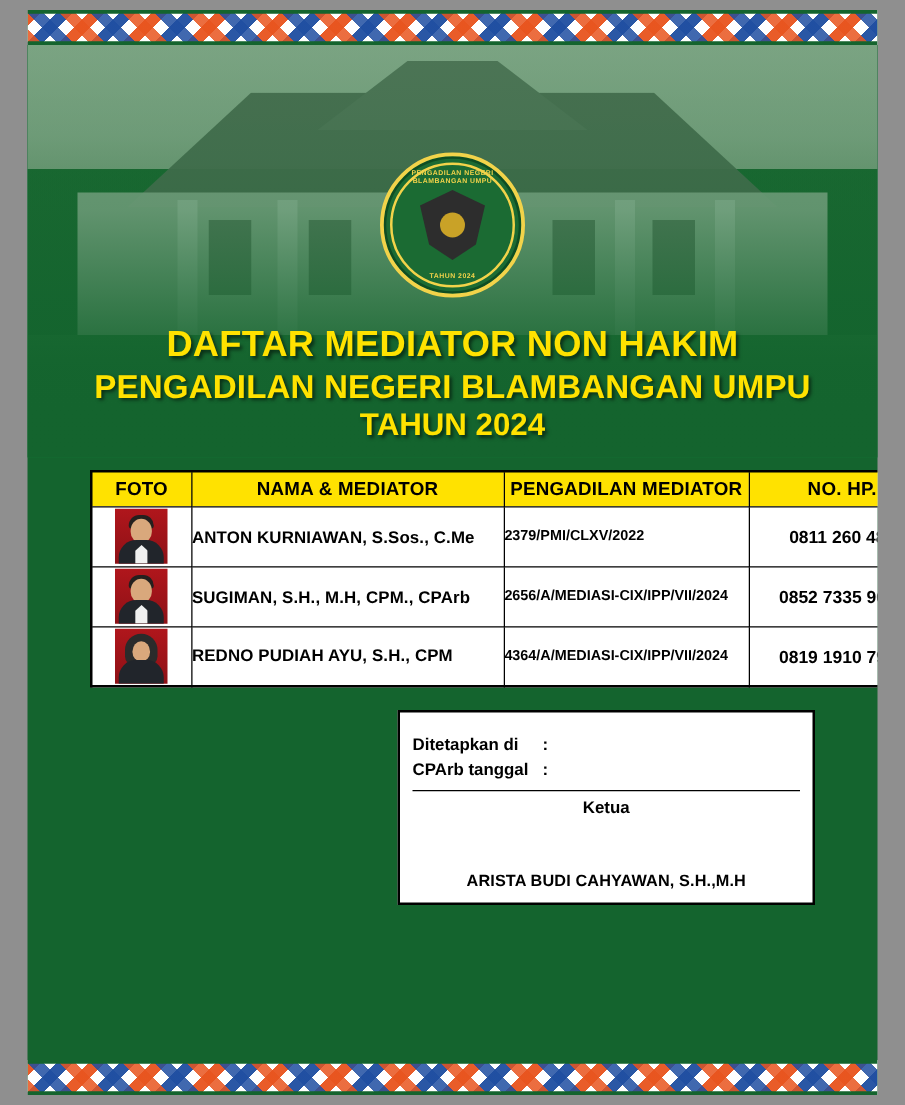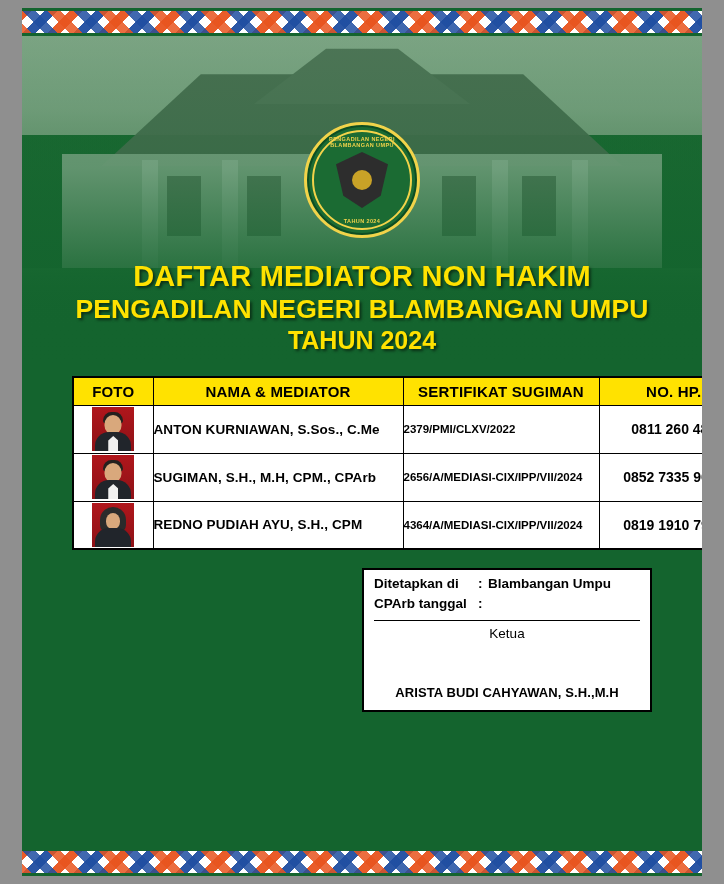--- a/index.html
+++ b/index.html
@@ -271,39 +271,40 @@
     font-size: 14px;
     font-weight: bold;
     text-align: center;
     color: #000;
     padding: 4px 3px;
   }
 
   
   .sign-wrap {
     margin: 18px 50px 0 auto;
-    width: 290px;
+    width: 334px;
     background: #ffffff;
     border: 2px solid #000;
-    padding: 4px 10px 10px 10px;
+    padding: 16px 10px 10px 10px;
   }
   .sign-rows { font-size: 13.5px; font-weight: bold; color: #000; }
   .sign-row { display: flex; line-height: 1.5; }
   .sign-row .lbl { width: 104px; }
   .sign-row .sep { width: 10px; }
   .sign-row .val { flex: 1; }
   .sign-rule {
     border-top: 1.6px solid #000;
     margin: 5px 0 4px 0;
   }
   .sign-ketua {
     text-align: center;
     font-size: 13.5px;
     color: #000;
     padding: 1px 0 44px 0;
+    font-weight: bold;
   }
   .sign-name {
     text-align: center;
     font-size: 13px;
     font-weight: bold;
     color: #000;
     letter-spacing: .1px;
   }
   .spacer { flex: 1 1 auto; }
 </style>
@@ -349,21 +350,21 @@
         <div class="t3">TAHUN 2024</div>
       </div>
     </div>
 
     <div class="table-wrap">
       <table class="mediators">
         <thead>
           <tr>
             <th class="c-foto">FOTO</th>
             <th class="c-nama">NAMA &amp; MEDIATOR</th>
-            <th class="c-sert">SERTIFIKAT SUGIMAN</th>
+            <th class="c-sert">PENGADILAN MEDIATOR</th>
             <th class="c-hp">NO. HP.</th>
           </tr>
         </thead>
         <tbody>
           <tr>
             <td class="photo-cell">
               <span class="photo">
                 <span class="hair"></span>
                 <span class="head"></span>
                 <span class="body"></span>
@@ -401,21 +402,20 @@
           </tr>
         </tbody>
       </table>
     </div>
 
     <div class="sign-wrap">
       <div class="sign-rows">
         <div class="sign-row">
           <span class="lbl">Ditetapkan di</span>
           <span class="sep">:</span>
-          <span class="val">Blambangan Umpu</span>
         </div>
         <div class="sign-row">
           <span class="lbl">CPArb tanggal</span>
           <span class="sep">:</span>
         </div>
       </div>
       <div class="sign-rule"></div>
       <div class="sign-ketua">Ketua</div>
       <div class="sign-name">ARISTA BUDI CAHYAWAN, S.H.,M.H</div>
     </div>

